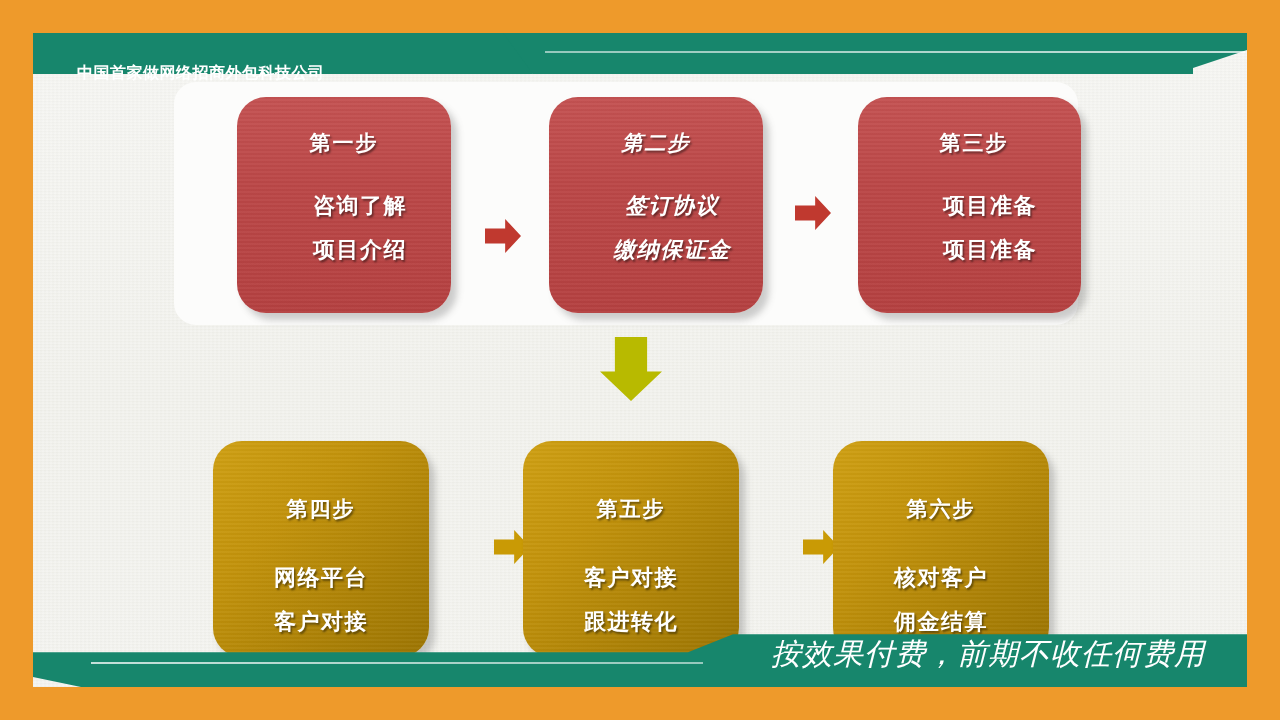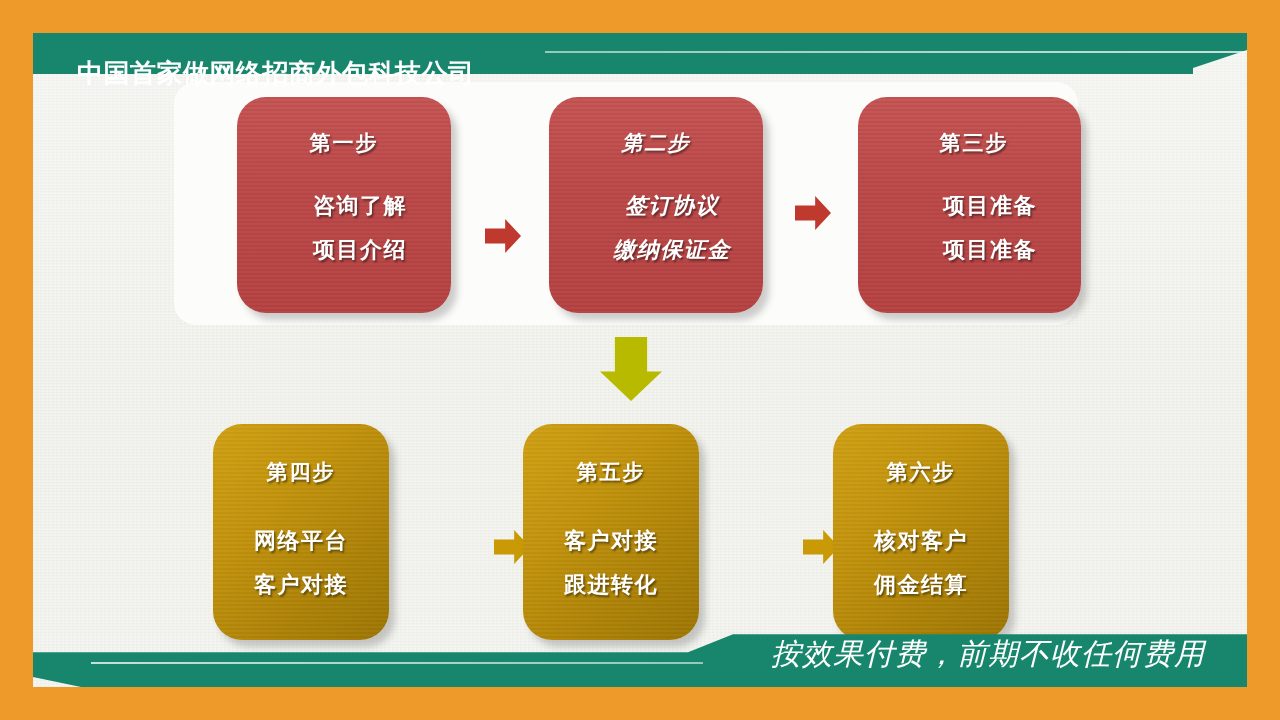--- a/index.html
+++ b/index.html
@@ -68,21 +68,21 @@
     width: 700px;
     height: 2px;
     background: linear-gradient(90deg, rgba(255,255,255,0.55), rgba(255,255,255,0.75));
   }
   .header-title {
     position: absolute;
     left: 44px;
     top: 40px;
     transform: translateY(-50%);
     color: #ffffff;
-    font-size: 26px;
+    font-size: 16px;
     font-weight: bold;
     letter-spacing: 0.5px;
     white-space: nowrap;
     z-index: 6;
   }
 
   
   .top-panel {
     position: absolute;
     left: 141px;
@@ -135,21 +135,21 @@
 
   
   .row-top .card { top: 64px; width: 214px; height: 216px; }
   .row-top .card-title { margin-top: 32px; }
   .row-top .card-lines { margin-top: 34px; margin-left: 32px; }
   #card-1 { left: 204px; }
   #card-2 { left: 516px; font-style: italic; }
   #card-3 { left: 825px; padding-left: 9px; }
 
   
-  .row-bottom .card { top: 391px; width: 176px; height: 216px; }
+  .row-bottom .card { top: 408px; width: 216px; height: 216px; justify-content: center; }
   .row-bottom .card-title { margin-top: 34px; }
   .row-bottom .card-lines { margin-top: 40px; }
   #card-4 { left: 180px; }
   #card-5 { left: 490px; }
   #card-6 { left: 800px; }
 
   
   .h-arrow {
     position: absolute;
     width: 36px;

